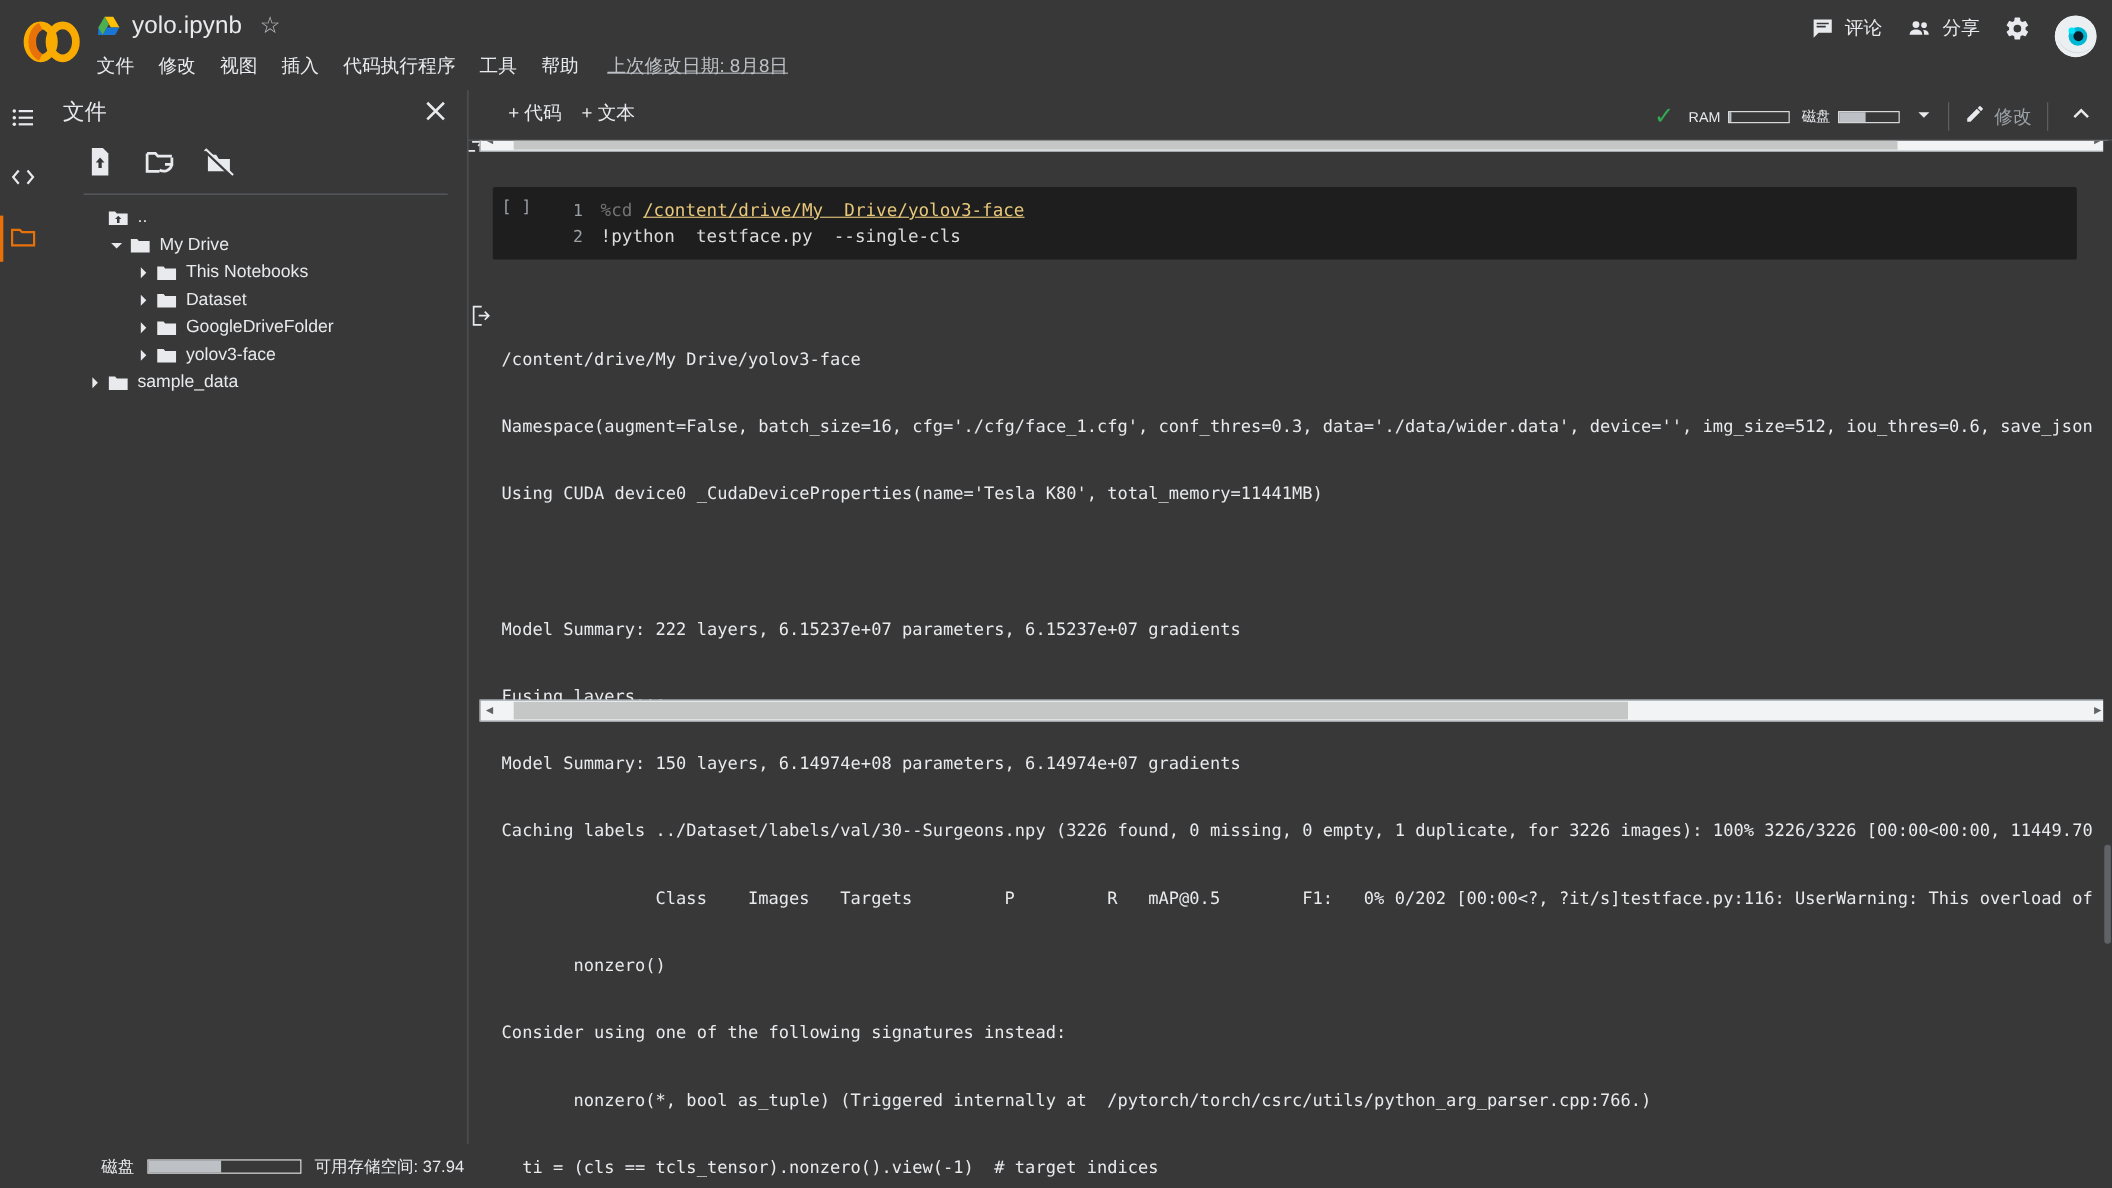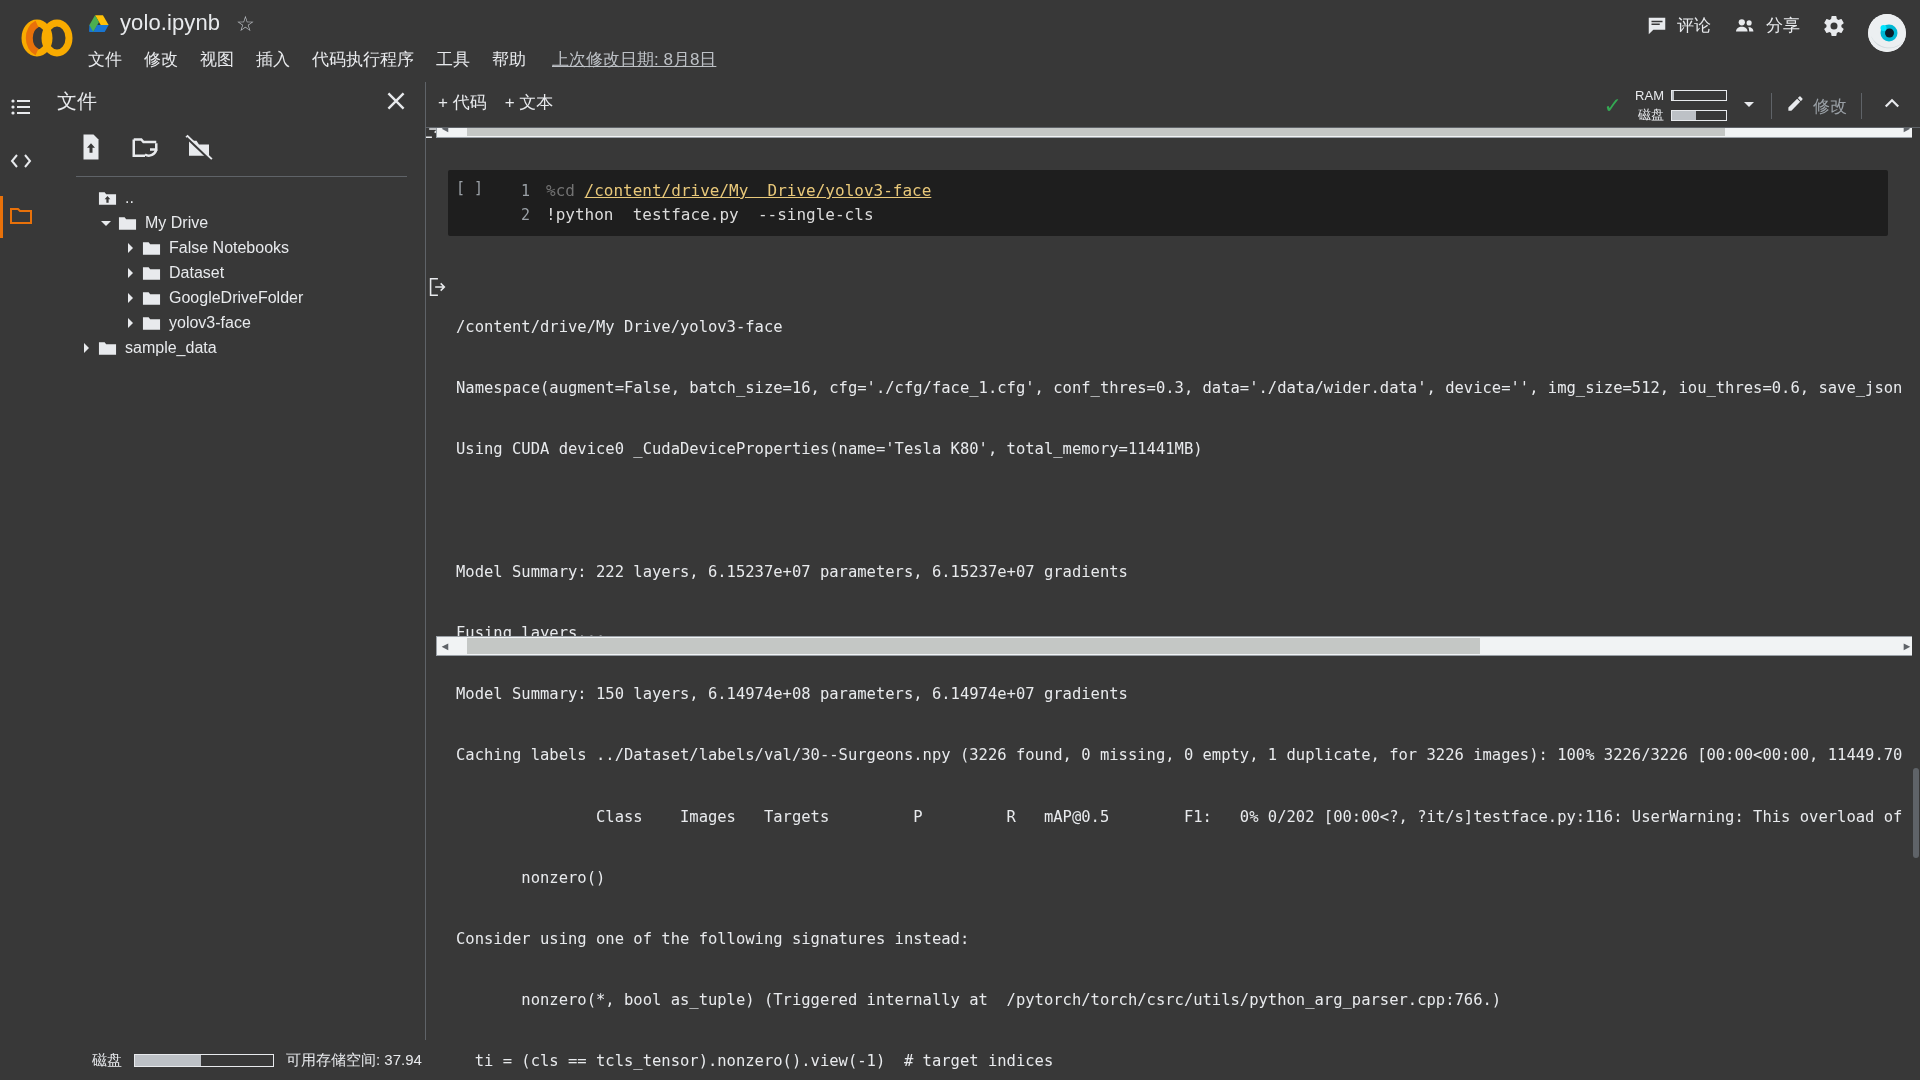--- a/index.html
+++ b/index.html
@@ -46,26 +46,26 @@
   .files-div { margin: 14px 18px 0 34px; height: 1px; background: #5f6368; }
 
   .tree { padding-top: 8px; font-size: 16px; color: #e8eaed; }
   .trow { display: flex; align-items: center; height: 25px; cursor: pointer; white-space: nowrap; }
   .caret { width: 16px; height: 16px; display: inline-block; flex: 0 0 16px; color: #e8eaed; }
   .fico { width: 19px; height: 16px; flex: 0 0 19px; margin-right: 8px; }
   .tlabel { font-size: 16px; }
 
   
   .nb-toolbar { position: absolute; left: 426px; top: 82px; width: 1494px; height: 46px; background: #383838; border-bottom: 1px solid #5f6368; }
-  .add-btns { position: absolute; left: 12px; top: 9px; display: flex; gap: 18px; }
+  .add-btns { position: absolute; left: 36px; top: 9px; display: flex; gap: 18px; }
   .add-btn { color: #e8eaed; font-size: 17px; cursor: pointer; display: flex; align-items: center; gap: 5px; }
 
   .rt-group { position: absolute; right: 12px; top: 5px; display: flex; align-items: center; gap: 0; height: 38px; }
   .check { color: #34a853; font-size: 22px; margin-right: 8px; line-height: 1; }
-  .gauges { display: flex; flex-direction: column; gap: 3px; }
+  .gauges { display: flex; flex-direction: row; gap: 3px; }
   .gauge-row { display: flex; align-items: center; gap: 7px; }
   .gauge-lbl { color: #e8eaed; font-size: 13px; width: 34px; text-align: right; }
   .gauge { width: 56px; height: 11px; border: 1px solid #e8eaed; background: transparent; }
   .gauge > i { display: block; height: 100%; background: #bdc1c6; }
   .caret-dn { margin-left: 14px; color: #e8eaed; cursor: pointer; }
   .vdiv { width: 1px; height: 26px; background: #5f6368; margin: 0 14px; }
   .edit-btn { display: flex; align-items: center; gap: 8px; color: #9aa0a6; font-size: 17px; cursor: pointer; }
   .edit-btn svg { color: #e8eaed; }
   .collapse-btn { color: #e8eaed; cursor: pointer; padding: 0 6px; }
 
@@ -286,21 +286,21 @@
         <span class="caret">
           <svg width="16" height="16" viewBox="0 0 16 16" fill="#e8eaed">
               <path d="M6 3v10l5-5z"></path>
             </svg>
         </span>
         <span class="fico" style="margin-left:4px">
           <svg width="19" height="16" viewBox="0 0 20 16" fill="#e8eaed">
               <path d="M1 2h6l1.6 2H19v11H1z"></path>
             </svg>
         </span>
-        <span class="tlabel">False Notebooks</span>
+        <span class="tlabel">This Notebooks</span>
       </div>
 
       <div class="trow" style="padding-left:80px">
         <span class="caret">
           <svg width="16" height="16" viewBox="0 0 16 16" fill="#e8eaed">
               <path d="M6 3v10l5-5z"></path>
             </svg>
         </span>
         <span class="fico" style="margin-left:4px">
           <svg width="19" height="16" viewBox="0 0 20 16" fill="#e8eaed">

